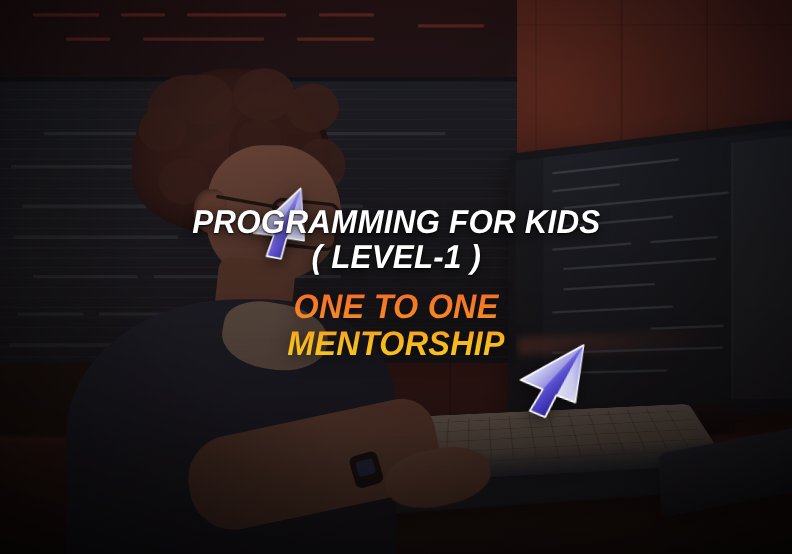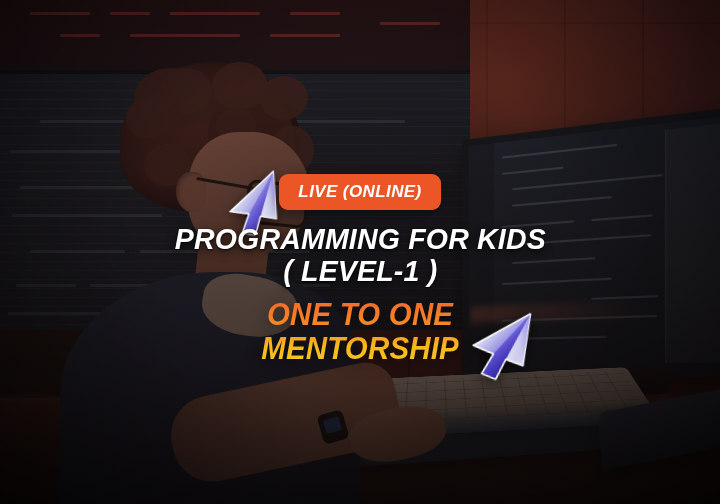--- a/index.html
+++ b/index.html
@@ -437,21 +437,20 @@
         </linearGradient>
       </defs>
       <polygon points="72,10 10,60 36,66 26,92 44,96 52,70 74,74" fill="url(#cg2)" stroke="#ffffff" stroke-width="2" stroke-linejoin="round"></polygon>
       <polygon points="72,10 52,70 74,74" fill="url(#cg2b)" opacity="0.85"></polygon>
       <polygon points="72,10 10,60 36,66" fill="#ffffff" opacity="0.32"></polygon>
     </svg>
   </div>
 
   <div class="content">
 
-    <div class="badge">LIVE (ONLINE)</div>
 
     <div class="headline">
       <span>PROGRAMMING FOR KIDS</span>
       <span class="l2">( LEVEL-1 )</span>
     </div>
 
     <div class="subhead">
       <span>ONE TO ONE</span>
       <span class="l2">MENTORSHIP</span>
     </div>

